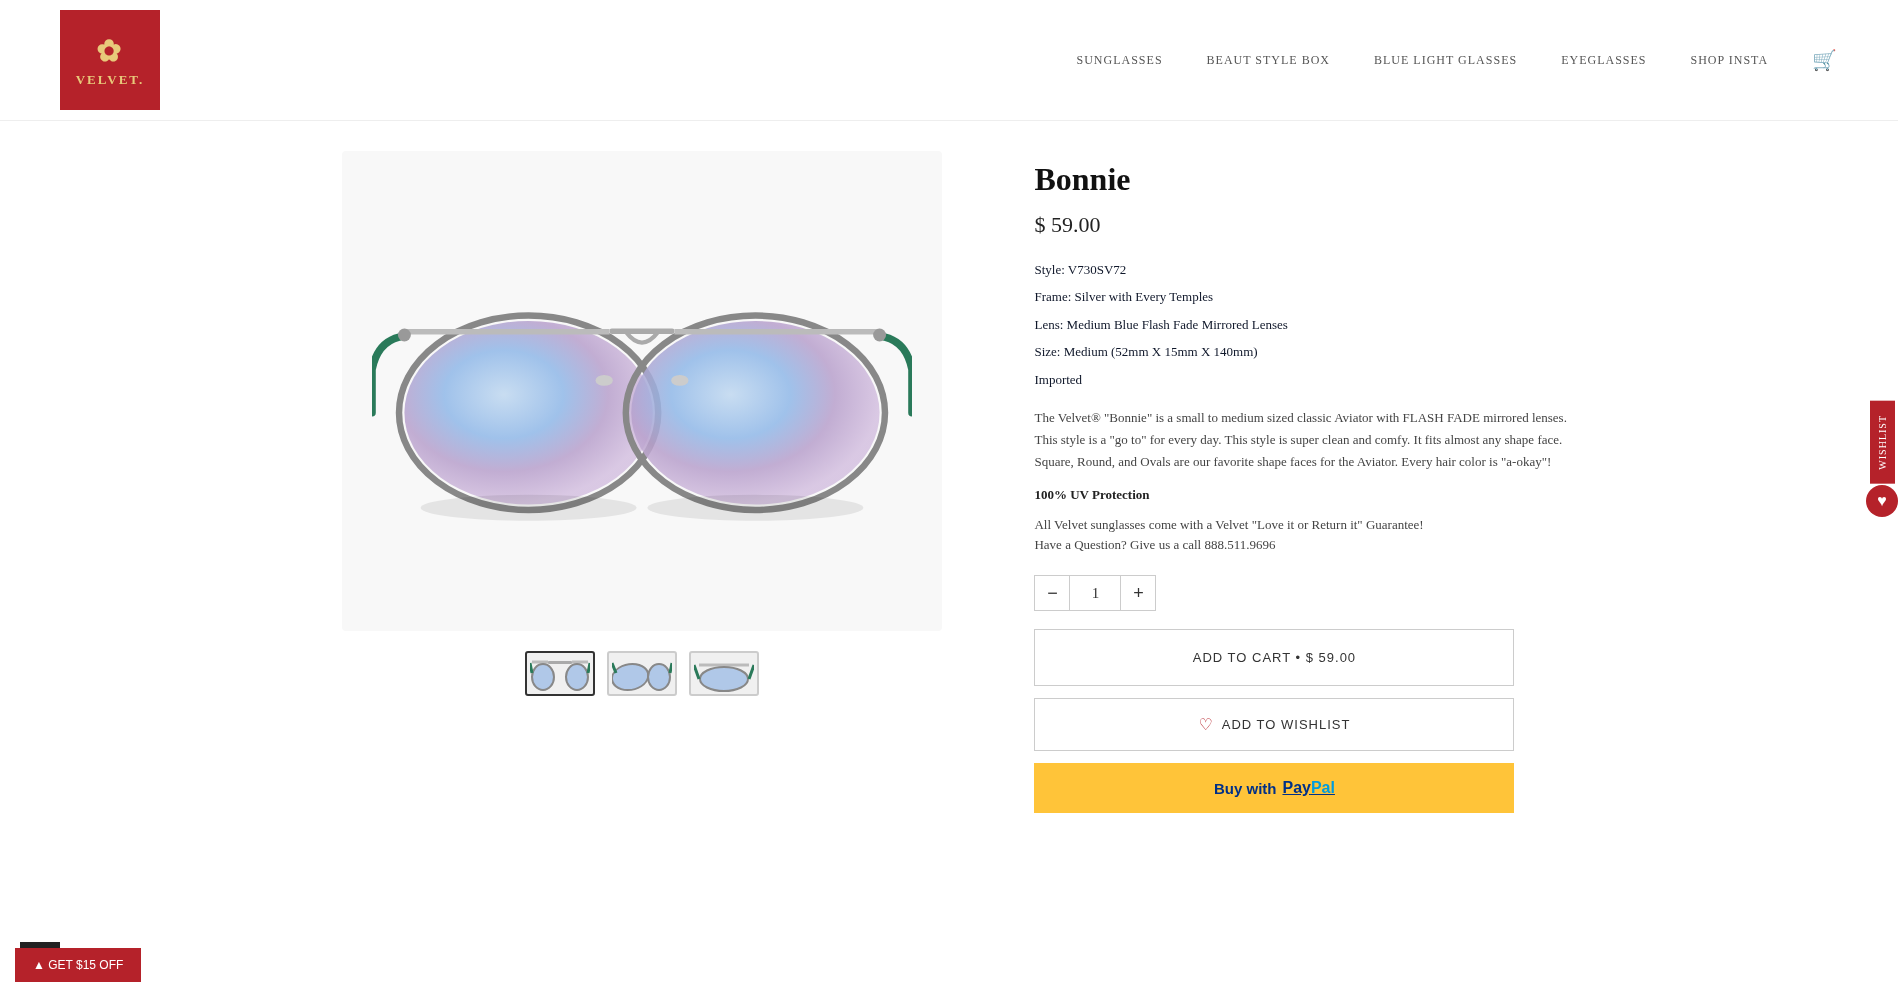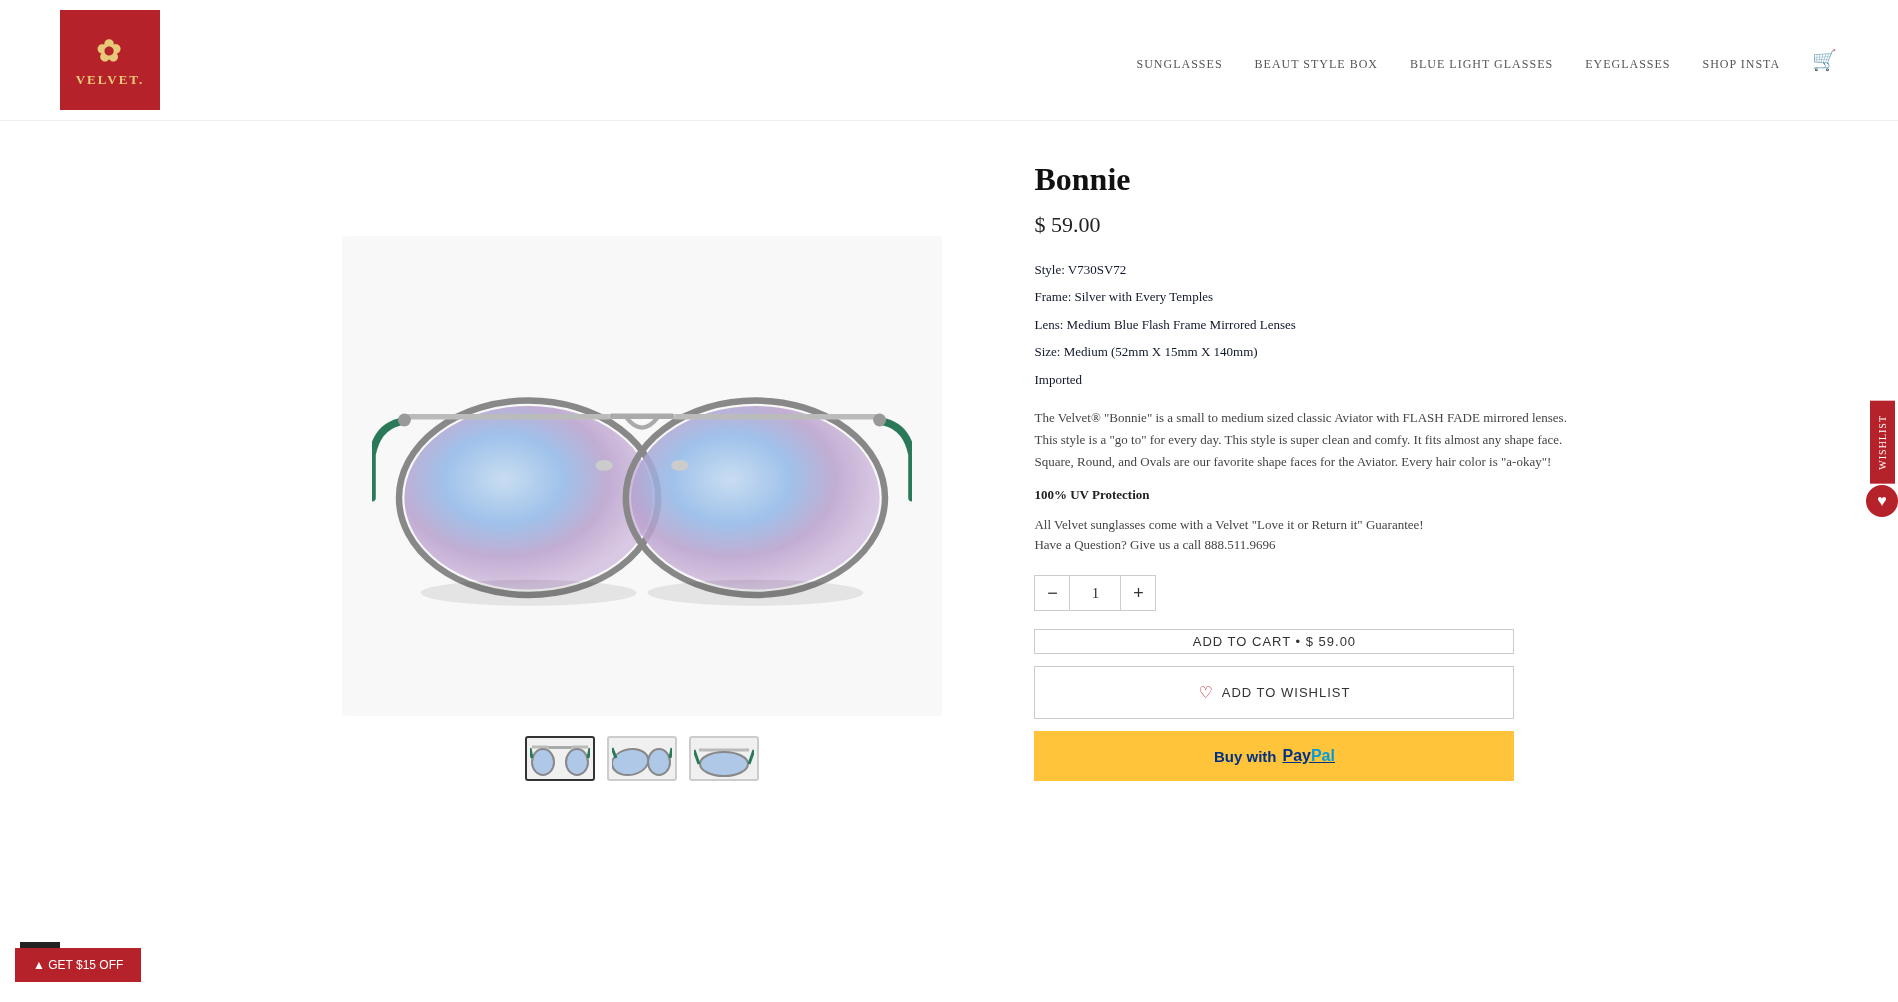--- a/index.html
+++ b/index.html
@@ -28,22 +28,22 @@
       letter-spacing: 2px;
       flex-shrink: 0;
     }
     .logo-flower {
       font-size: 30px;
       margin-bottom: 4px;
       color: #e8c97a;
     }
     .nav {
       display: flex;
-      align-items: flex-end;
-      gap: 32px;
+      align-items: center;
+      gap: 44px;
       font-size: 12px;
       letter-spacing: 1px;
       color: #555;
       text-transform: uppercase;
     }
     .nav-item {
       cursor: pointer;
       color: #555;
       text-decoration: none;
     }
@@ -89,21 +89,20 @@
     }
 
     
     .main-content {
       display: flex;
       flex-direction: row;
       padding: 30px 60px;
       gap: 60px;
       max-width: 1400px;
       margin: 0 auto;
-      align-items: flex-end;
     }
 
     
     .product-image-area {
       flex: 1.2;
       display: flex;
       flex-direction: column;
       align-items: center;
     }
     .main-image-container {
@@ -230,21 +229,21 @@
       color: #333;
       display: flex;
       align-items: center;
       justify-content: center;
     }
 
     
     .add-to-cart-btn {
       width: 100%;
       max-width: 480px;
-      padding: 4px;
+      padding: 20px;
       background: #fff;
       border: 1px solid #ccc;
       font-size: 13px;
       letter-spacing: 1px;
       cursor: pointer;
       text-transform: uppercase;
       color: #333;
       margin-bottom: 12px;
       display: block;
     }
@@ -413,21 +412,21 @@
 
   <div class="product-details">
 
     <h1 class="product-title">Bonnie</h1>
 
     <div class="product-price">$ 59.00</div>
 
     <div class="product-meta">
       <p>Style: V730SV72</p>
       <p>Frame: Silver with Every Temples</p>
-      <p>Lens: Medium Blue Flash Frame Mirrored Lenses</p>
+      <p>Lens: Medium Blue Flash Fade Mirrored Lenses</p>
       <p>Size: Medium (52mm X 15mm X 140mm)</p>
       <p>Imported</p>
     </div>
 
     <div class="product-description">The Velvet® "Bonnie" is a small to medium sized classic Aviator with FLASH FADE mirrored lenses. This style is a "go to" for every day. This style is super clean and comfy. It fits almost any shape face. Square, Round, and Ovals are our favorite shape faces for the Aviator. Every hair color is "a-okay"!</div>
 
     <div class="product-uv">100% UV Protection</div>
 
     <div class="product-guarantee">All Velvet sunglasses come with a Velvet "Love it or Return it" Guarantee!</div>
 

